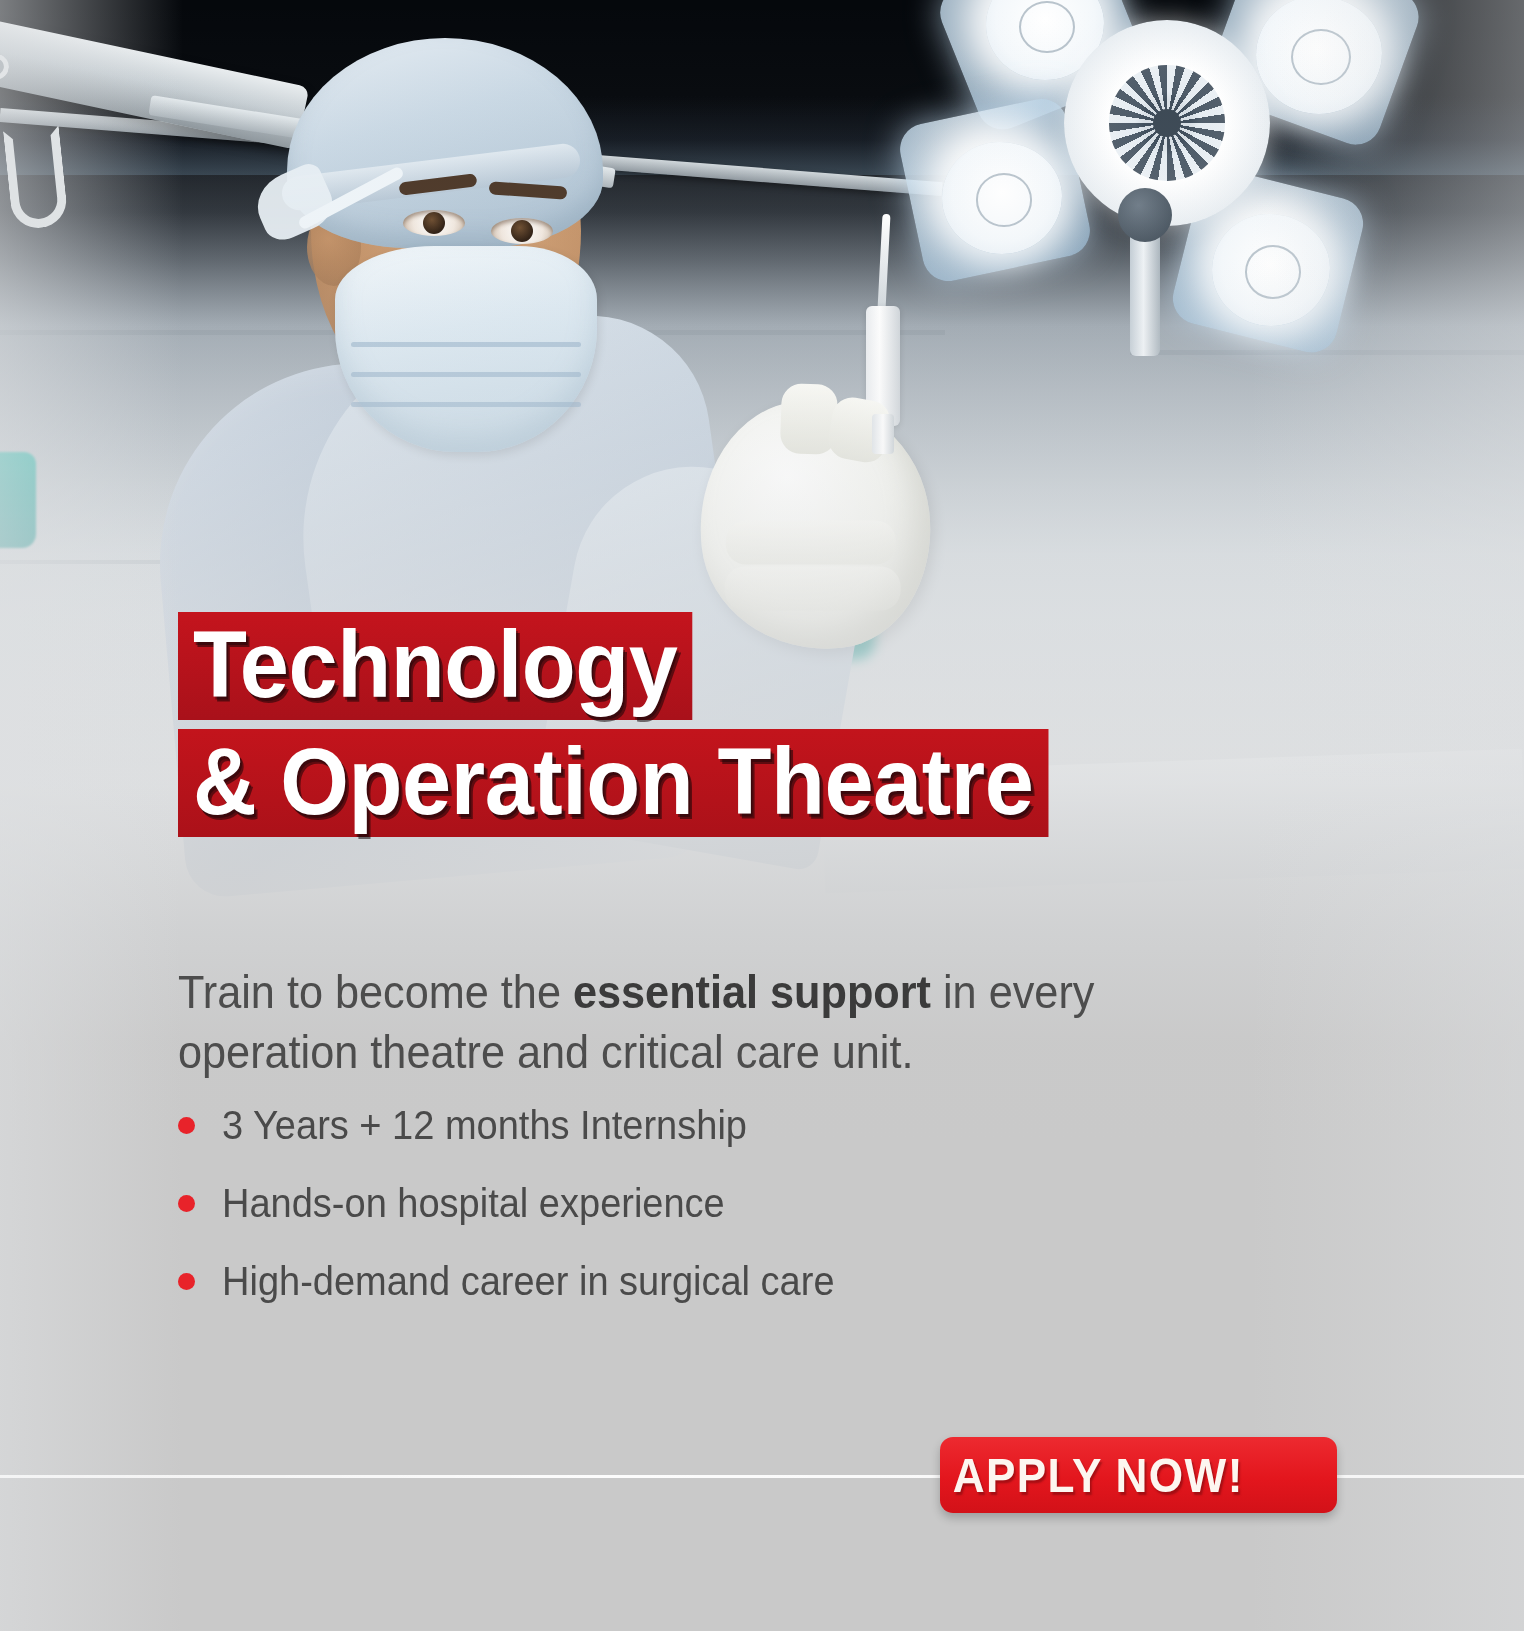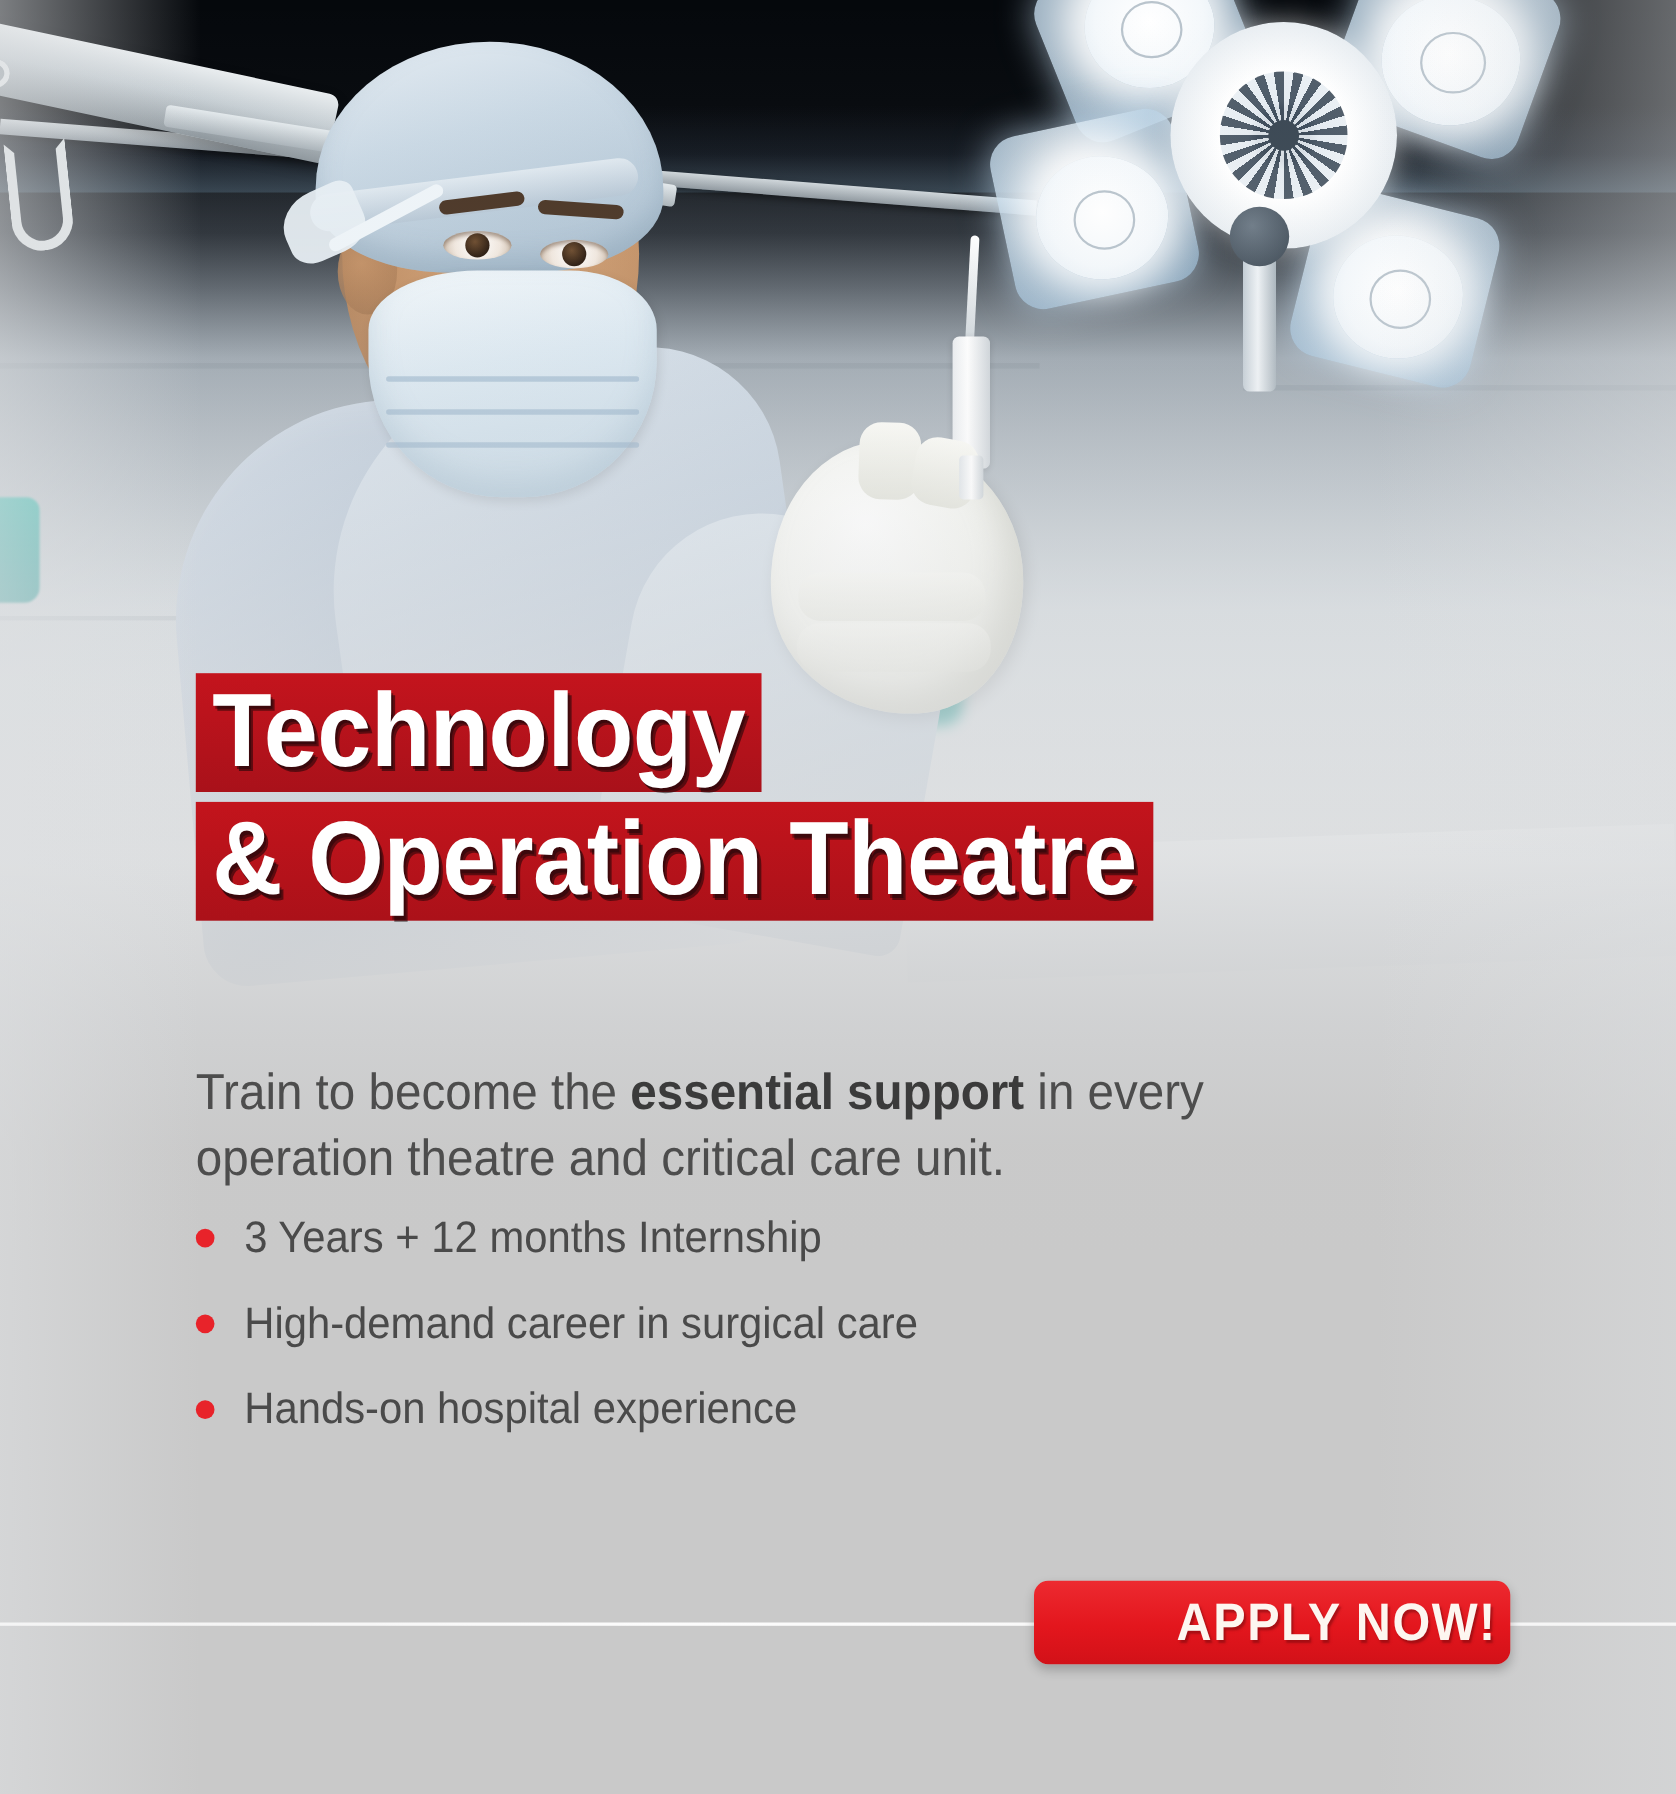--- a/index.html
+++ b/index.html
@@ -331,24 +331,24 @@
     background:#e8232a; margin-right:27px; flex:0 0 auto;
   }
 
   .divider{
     position:absolute; left:0; top:1475px; width:100%; height:3px;
     background:linear-gradient(90deg, rgba(255,255,255,.75), rgba(255,255,255,.95) 40%, rgba(255,255,255,.8));
   }
 
   .cta{
     position:absolute; left:940px; top:1437px;
-    width:433px; height:76px;
+    width:397px; height:76px;
     background:linear-gradient(180deg,#ed2a30 0%, #e3161d 55%, #d21118 100%);
     border-radius:13px;
-    display:flex; align-items:center; justify-content:flex-end;
+    display:flex; align-items:center; justify-content:flex-start;
     box-shadow:0 5px 10px rgba(0,0,0,.22);
     cursor:pointer;
   }
   .cta span{
     color:#fdf6f0;
     font-size:48px;
     font-weight:700;
     letter-spacing:1.5px;
     transform:scaleX(.92);
     text-shadow:2px 3px 2px rgba(110,8,12,.5);
@@ -446,25 +446,25 @@
 
     <div class="subtitle"><span>Train to become the </span><b>essential support</b><span> in every operation theatre and critical care unit.</span></div>
 
     <ul class="bullets">
       <li>
         <span class="dot"></span>
         <span class="txt">3 Years + 12 months Internship</span>
       </li>
       <li>
         <span class="dot"></span>
-        <span class="txt">High-demand career in surgical care</span>
+        <span class="txt">Hands-on hospital experience</span>
       </li>
       <li>
         <span class="dot"></span>
-        <span class="txt">Hands-on hospital experience</span>
+        <span class="txt">High-demand career in surgical care</span>
       </li>
     </ul>
 
     <div class="divider"></div>
 
     <div class="cta">
       <span>APPLY NOW!</span>
     </div>
 
   </div>

